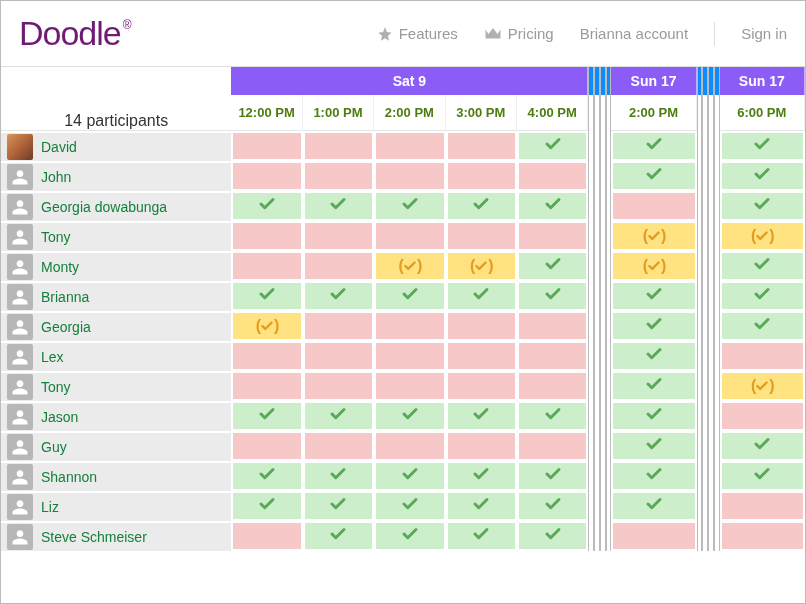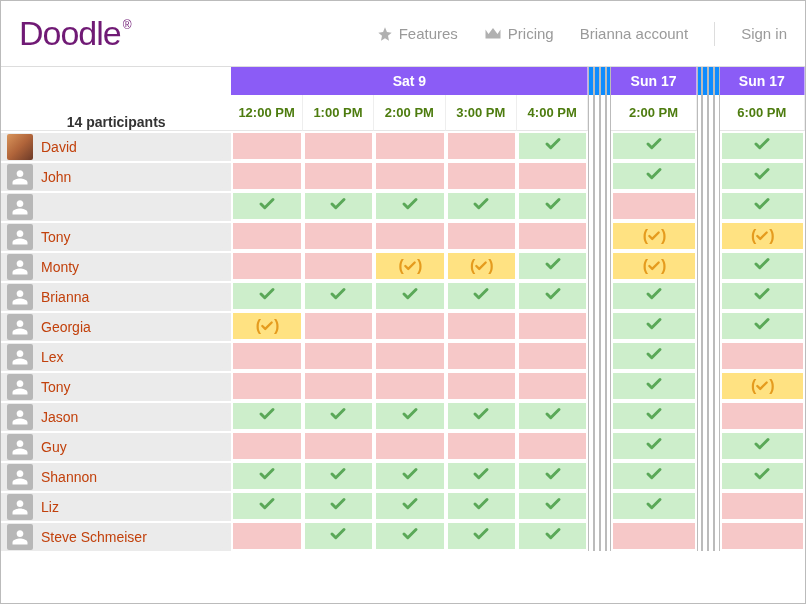--- a/index.html
+++ b/index.html
@@ -28,21 +28,21 @@
   .icon-star, .icon-crown { fill:#b0b0b0; }
 
   
   .poll { position:relative; height: calc(604px - 67px); overflow:hidden; }
   table.polltable { border-collapse: separate; border-spacing: 0; width:100%; }
   table.polltable td, table.polltable th { padding:0; }
 
   
   .namecol { width: 200px; }
   .participants-count {
-    font-size: 14px; font-weight: 700; color:#333;
+    font-size: 16px; font-weight: 400; color:#333;
     padding: 0 0 0 14px; height: 30px; vertical-align: bottom;
     border-bottom: 1px solid #e5e5e5;
     white-space: nowrap;
   }
   .date-header {
     background:#8b5cf6; color:#fff; font-weight:700; font-size:14px;
     height:28px; padding: 0 0 0 10px; vertical-align: middle;
     border-right: 1px solid rgba(255,255,255,0.5);
     white-space: nowrap; overflow:hidden;
   }
@@ -64,21 +64,21 @@
   th.sep.datehead { background:#0d8cff;}
 
   
   tr.prow td.namecell {
     height:30px; background:#ebebeb; position:relative;
     border-top:2px solid #fff; border-bottom:0; padding:0;
   }
   .name-inner {
     display:flex; align-items:center; gap:8px; height:100%;
     padding-left:0; padding-right:25px;
-    font-size:14px; color:#c2410c;
+    font-size:14px; color:#15803d;
     clip-path: polygon(0 0, calc(100% - 12px) 0, 100% 50%, calc(100% - 12px) 100%, 0 100%);
     background:#ebebeb;
   }
   .avatar {
     width:26px; height:26px; background:#b7b7b7; margin-left:6px;
     display:flex; align-items:center; justify-content:center;
     border-radius:2px;
   }
   .avatar svg { fill:#fff; }
   .avatar.photo { background: linear-gradient(135deg,#d9955b 0%, #b0643a 50%, #6c3a28 100%); }
@@ -228,20 +228,21 @@
               </svg></span></td>
         </tr>
         <tr class="prow">
           <td class="namecell namecol">
             <div class="name-inner">
               <div class="avatar">
                 <svg width="18" height="18">
                   <use href="#person"></use>
                 </svg>
               </div>
+              <span>Georgia dowabunga</span>
             </div>
           </td>
           <td class="vote yes"><span class="check"><svg>
                 <use href="#chk"></use>
               </svg></span></td>
           <td class="vote yes"><span class="check"><svg>
                 <use href="#chk"></use>
               </svg></span></td>
           <td class="vote yes"><span class="check"><svg>
                 <use href="#chk"></use>

